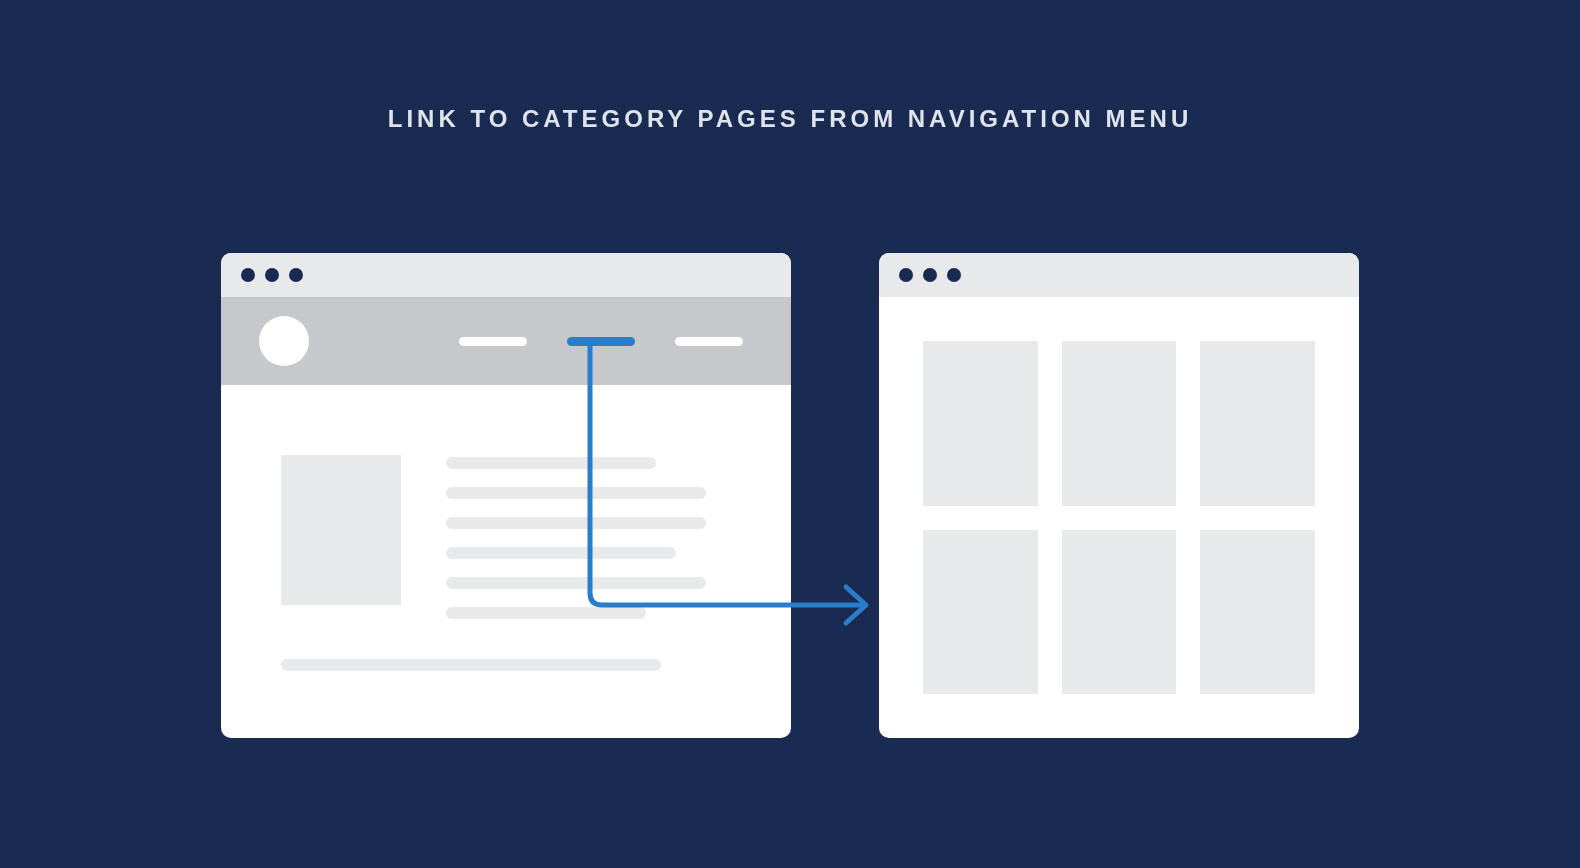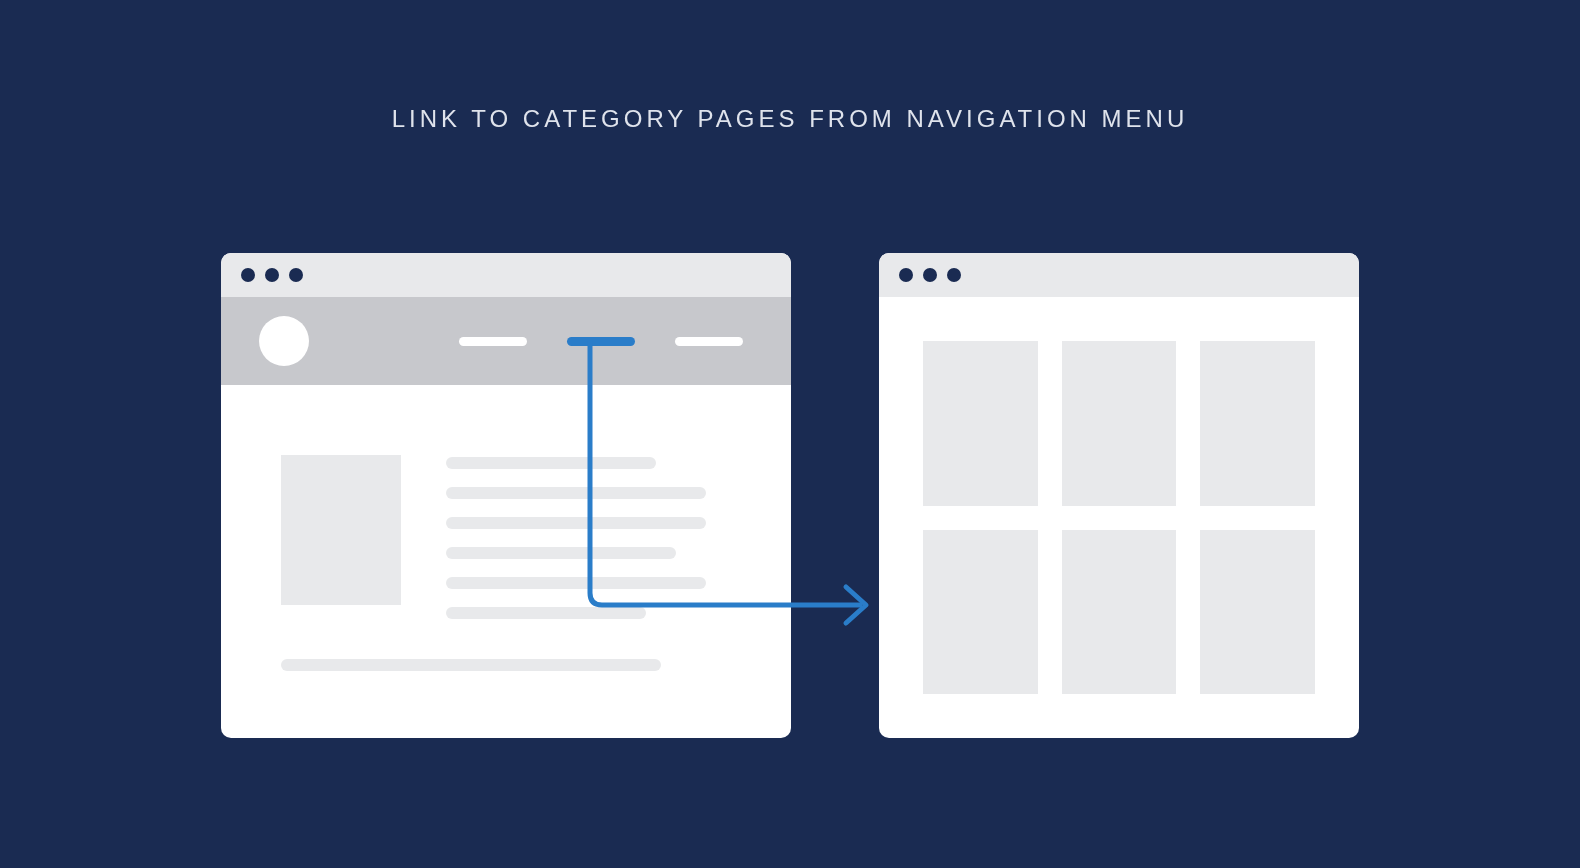--- a/index.html
+++ b/index.html
@@ -14,21 +14,21 @@
       font-family: -apple-system, BlinkMacSystemFont, "Segoe UI", sans-serif;
       display: flex;
       flex-direction: column;
       align-items: center;
       position: relative;
     }
     .title {
       color: #dfe3ec;
       font-size: 24px;
       letter-spacing: 4px;
-      font-weight: 400;
+      font-weight: 700;
       margin-top: 105px;
       text-align: right;
     }
     .diagram-area {
       display: flex;
       align-items: flex-start;
       justify-content: center;
       gap: 88px;
       margin-top: 120px;
       position: relative;

